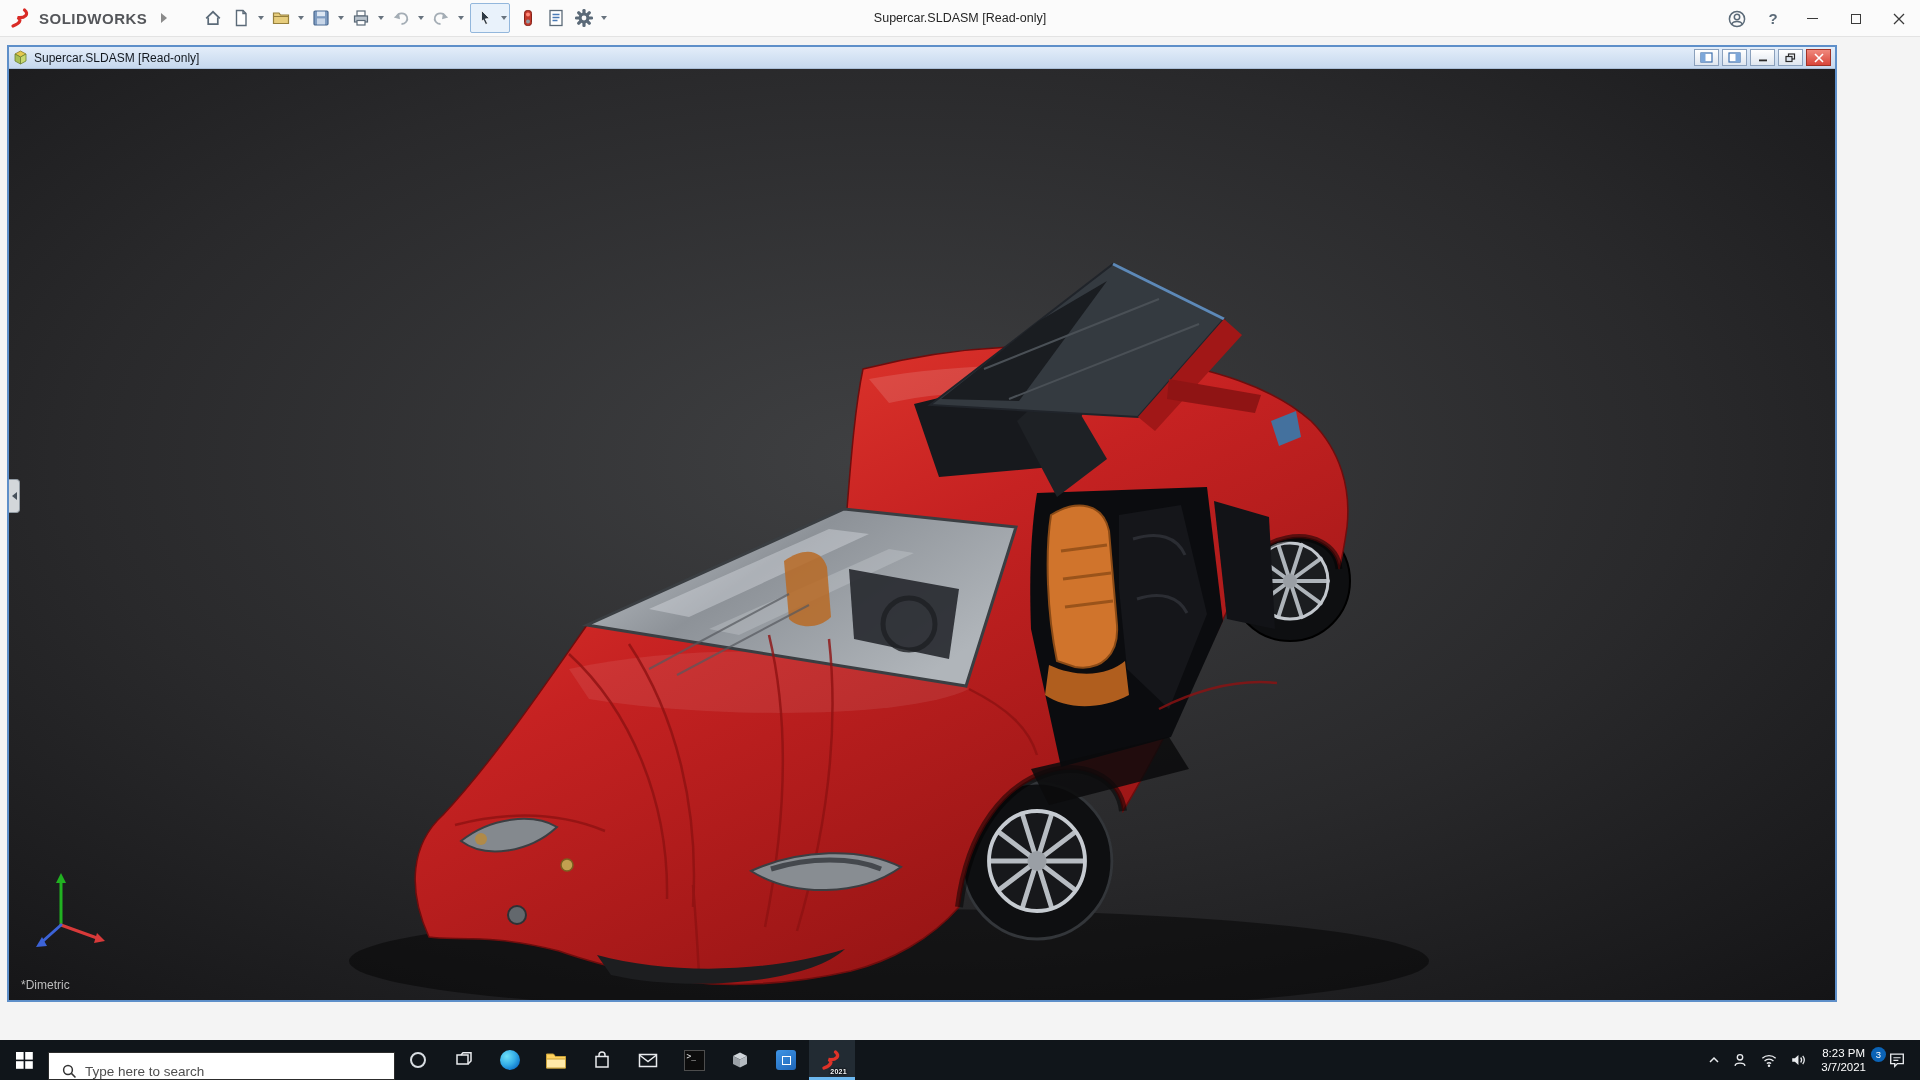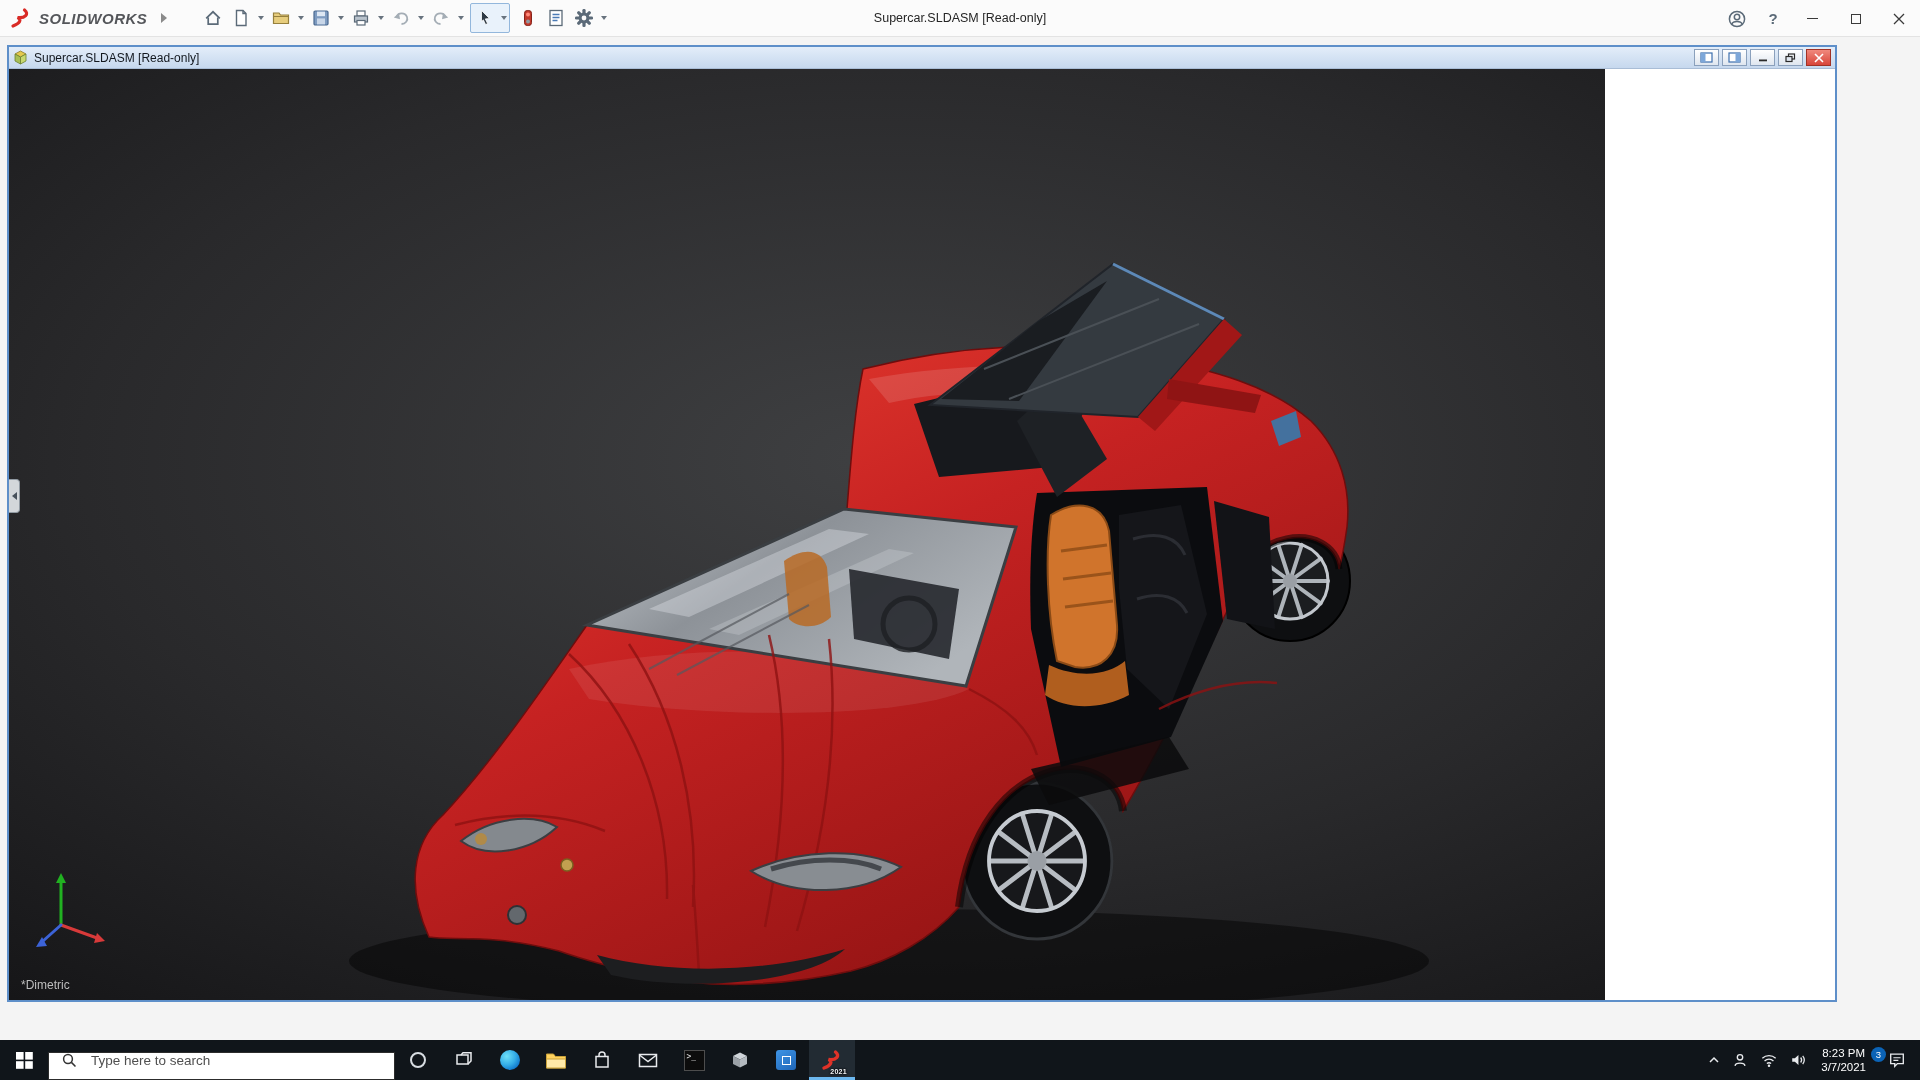--- a/index.html
+++ b/index.html
@@ -5,21 +5,21 @@
   * { margin:0; padding:0; box-sizing:border-box; }
   html,body { width:1920px; height:1080px; overflow:hidden; background:#f4f4f4;
               font-family:"Liberation Sans", sans-serif; }
   svg { display:block; }
 
   
   #titlebar { position:absolute; left:0; top:0; width:1920px; height:37px;
               background:#fbfbfb; border-bottom:1px solid #e3e3e3;
               display:flex; align-items:center; }
   .logo-wrap { display:flex; align-items:center; gap:7px; padding-left:10px; }
-  .brand-text { font-size:15px; font-weight:bold; color:#54565a; letter-spacing:0.5px;font-style:italic; }
+  .brand-text { font-size:15px; font-weight:bold; color:#54565a; letter-spacing:0.5px; }
   .menu-arrow { width:18px; height:24px; display:flex; align-items:center; justify-content:center; margin-left:8px; cursor:pointer; }
   .menu-arrow i { display:block; width:0; height:0; border-top:5px solid transparent; border-bottom:5px solid transparent; border-left:6px solid #8a8a8a; }
 
   .toolbar { display:flex; align-items:center; margin-left:26px; gap:1px; }
   .tb-btn { height:30px; min-width:27px; padding:0 2px; display:flex; align-items:center; justify-content:center; border-radius:3px; cursor:pointer; }
   .dd { width:11px; height:30px; display:flex; align-items:center; justify-content:center; cursor:pointer; }
   .dd i { width:0; height:0; border-left:3.5px solid transparent; border-right:3.5px solid transparent; border-top:4px solid #68737e; }
   .select-group { display:flex; align-items:center; height:30px; border:1px solid #93b7dc; background:#e9f2fb; border-radius:2px; margin:0 3px; }
 
   .win-title { position:absolute; left:50%; transform:translateX(-50%); font-size:12.5px; color:#262626; white-space:nowrap; }
@@ -37,32 +37,32 @@
                 background:#fff; border:2px solid #5e8fc9; }
   .doc-titlebar { height:22px; background:linear-gradient(#e3edf9,#c6d8ee);
                   display:flex; align-items:center; gap:6px; padding:0 4px;
                   font-size:12px; color:#13181f; border-bottom:1px solid #a9bdd6; cursor:default; }
   .doc-title-text { flex:0 0 auto; }
   .doc-controls { margin-left:auto; display:flex; gap:3px; align-items:center; }
   .doc-btn { width:25px; height:17px; border:1px solid #8aa0bc; background:linear-gradient(#ffffff,#dfe6ef);
              display:flex; align-items:center; justify-content:center; cursor:pointer; }
   .doc-btn.close { background:linear-gradient(#f0897d,#d8453a); border-color:#a03226; }
 
-  .viewport { position:absolute; left:0; top:22px; width:1596px; height:931px; overflow:hidden; background:#232325; cursor:crosshair; }
+  .viewport { position:absolute; left:0; top:22px; width:1826px; height:931px; overflow:hidden; background:#232325; cursor:crosshair; }
   .orientation-label { position:absolute; left:12px; bottom:8px; font-size:12px; color:#bdbdbd; pointer-events:none; }
   .panel-tab { position:absolute; left:0; top:44%; width:11px; height:34px; background:#e2e6ea;
                border:1px solid #9aa4ad; border-left:none; border-radius:0 4px 4px 0;
                display:flex; align-items:center; justify-content:center; cursor:pointer; opacity:0.92; }
   .panel-tab i { width:0; height:0; border-top:4px solid transparent; border-bottom:4px solid transparent; border-right:5px solid #4a5560; }
 
   
   #taskbar { position:absolute; left:0; top:1040px; width:1920px; height:40px;
              background:#10151a; display:flex; align-items:stretch; color:#fff; }
   .start-btn { width:48px; display:flex; align-items:center; justify-content:center; cursor:pointer; }
-  .search-box { width:347px; background:#ffffff; display:flex; align-items:flex-start; gap:14px; padding-left:13px; border:1px solid #2c2c2c;margin-top:12px; }
+  .search-box { width:347px; background:#ffffff; display:flex; align-items:flex-end; gap:8px; padding-left:13px; border:1px solid #2c2c2c;margin-top:12px; }
   .search-box input { border:none; outline:none; font-size:13.5px; color:#222; width:290px; font-family:"Liberation Sans", sans-serif; background:transparent; }
   .search-box input::placeholder { color:#4f4f4f; opacity:1; }
   .tb-app { width:46px; display:flex; align-items:center; justify-content:center; position:relative; cursor:pointer; }
   .tb-app.active { background:#222b33; box-shadow:inset 0 -3px 0 #6cb8f0; }
   .cortana-ring { width:16px; height:16px; border:2px solid #d8dde2; border-radius:50%; }
   .terminal-chip { width:21px; height:21px; background:#0c0c0c; border:1px solid #4d4d4d; display:flex; align-items:flex-start; justify-content:flex-start; padding:2px 0 0 2px; }
   .terminal-chip span { font-family:"DejaVu Sans Mono", monospace; font-size:8px; color:#e6e6e6; line-height:8px; }
   .blue-app-chip { width:20px; height:20px; border-radius:3px; background:linear-gradient(145deg,#3f95e6,#1f66b8); display:flex; align-items:center; justify-content:center; }
   .blue-app-chip i { width:9px; height:9px; border:1.5px solid #fff; display:block; }
   .edge-orb { width:20px; height:20px; border-radius:50%; background:radial-gradient(circle at 34% 32%, #6fe0f8, #35aee8 45%, #0c71c8 80%); }

